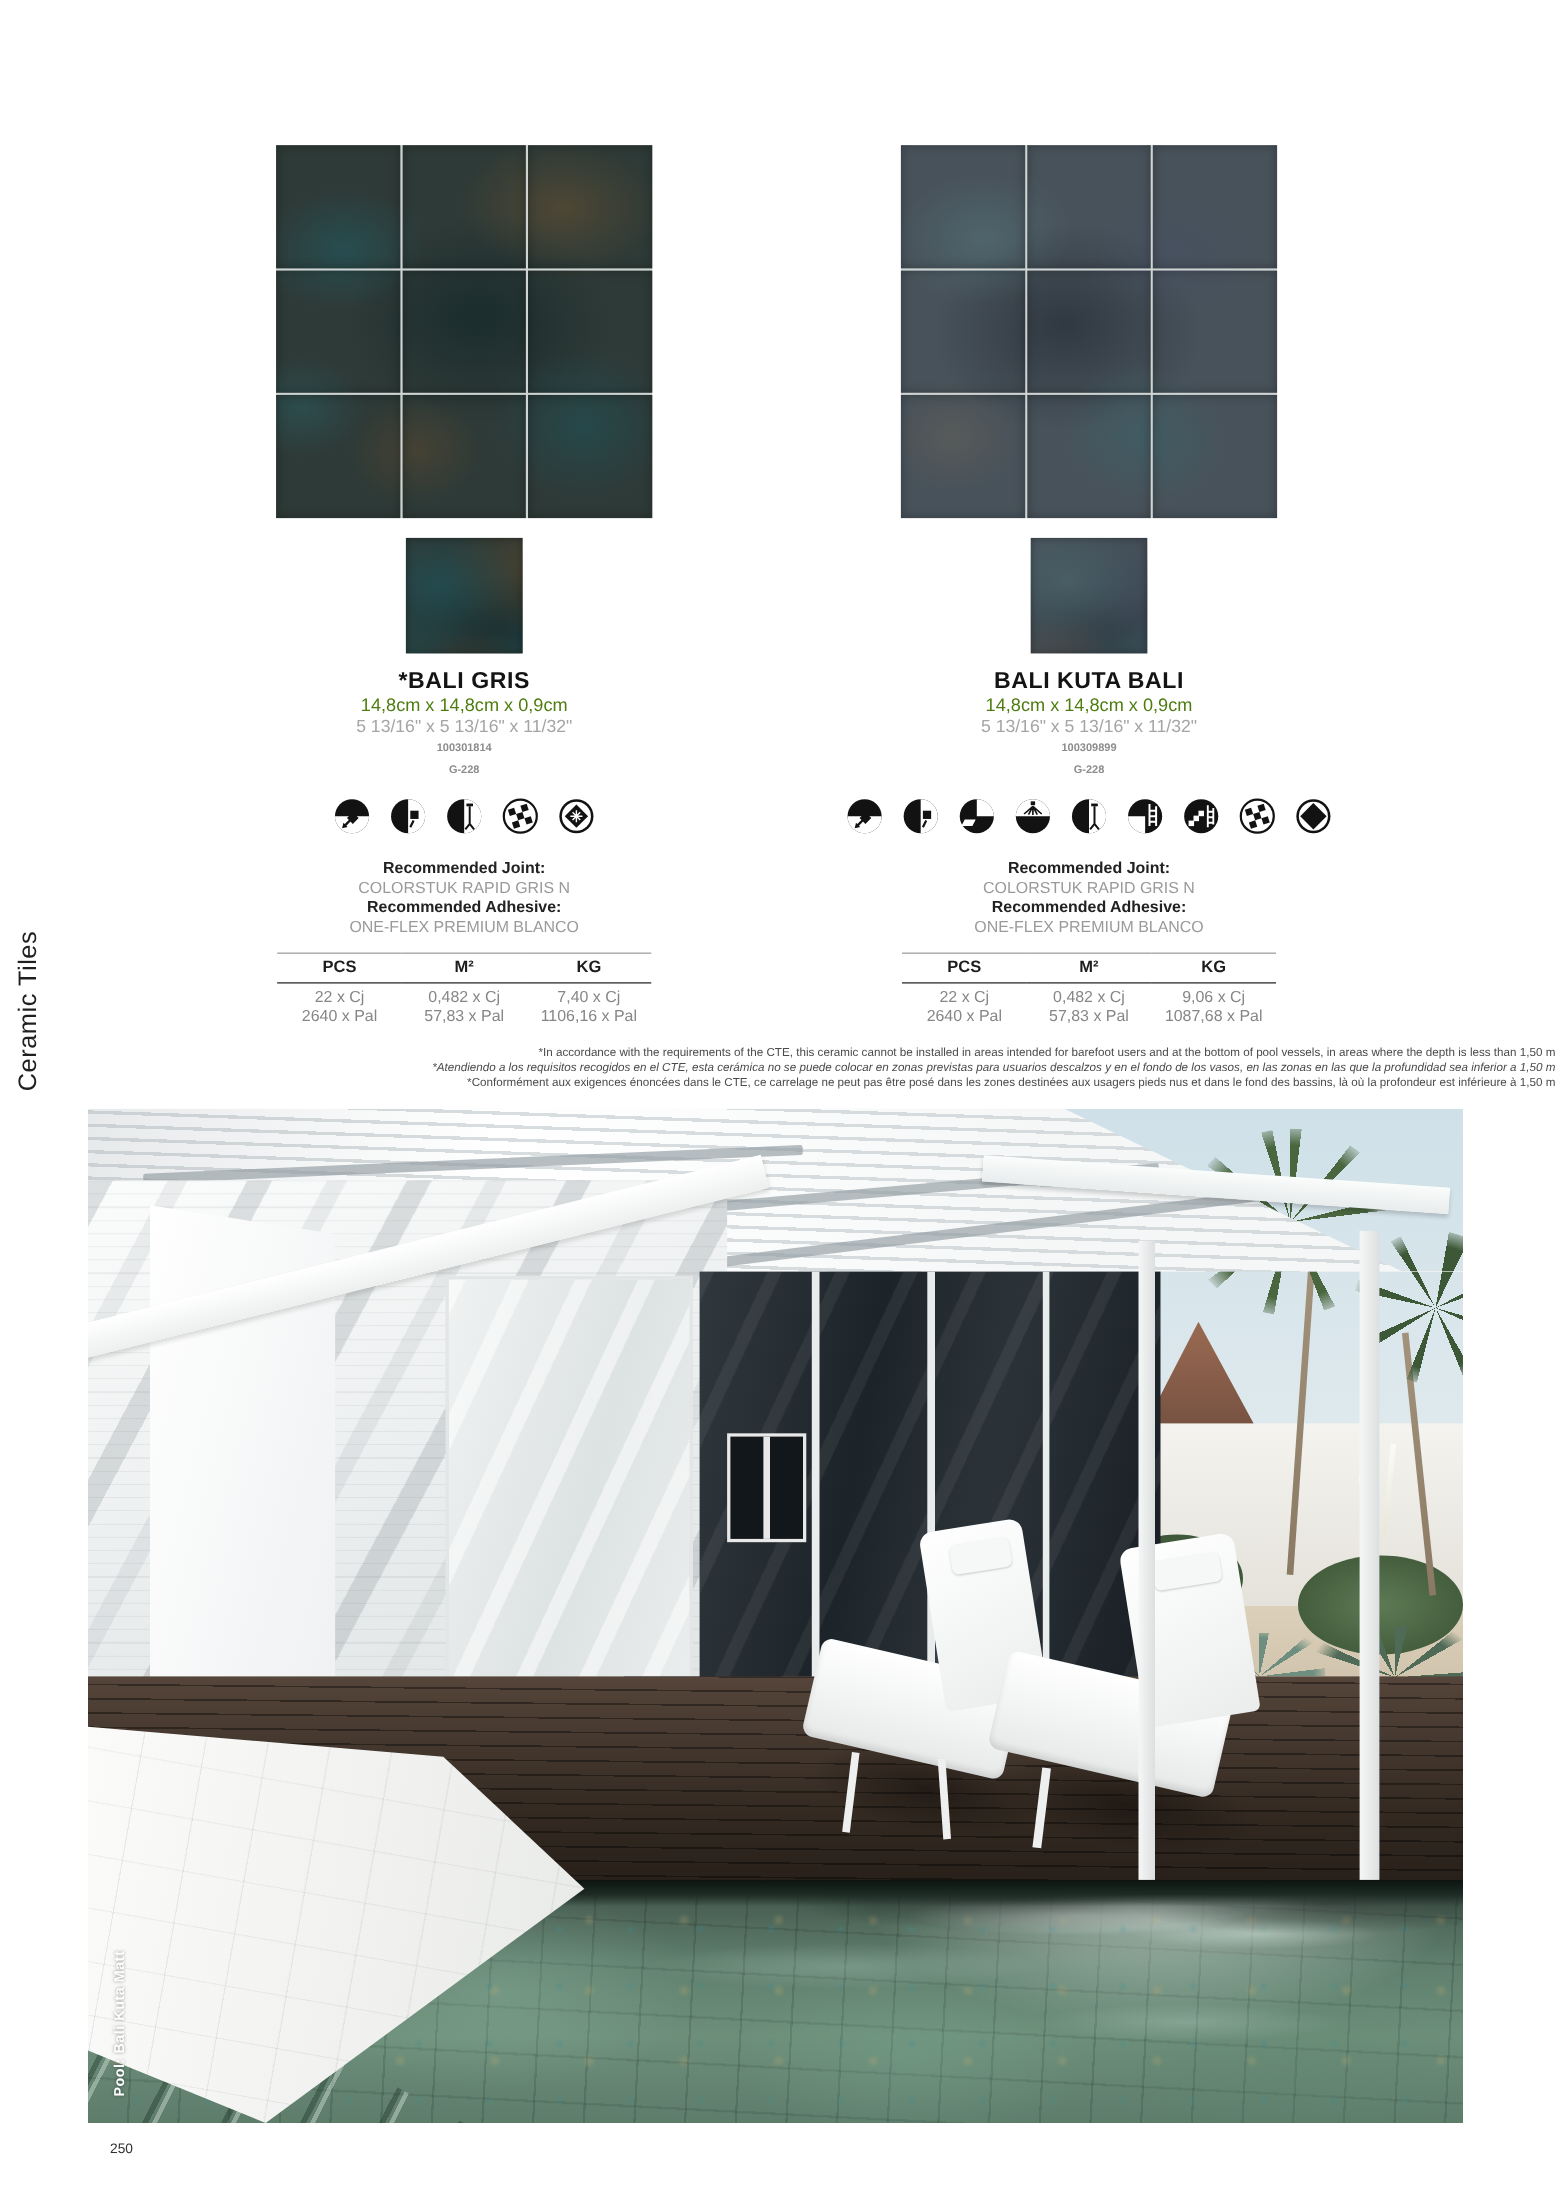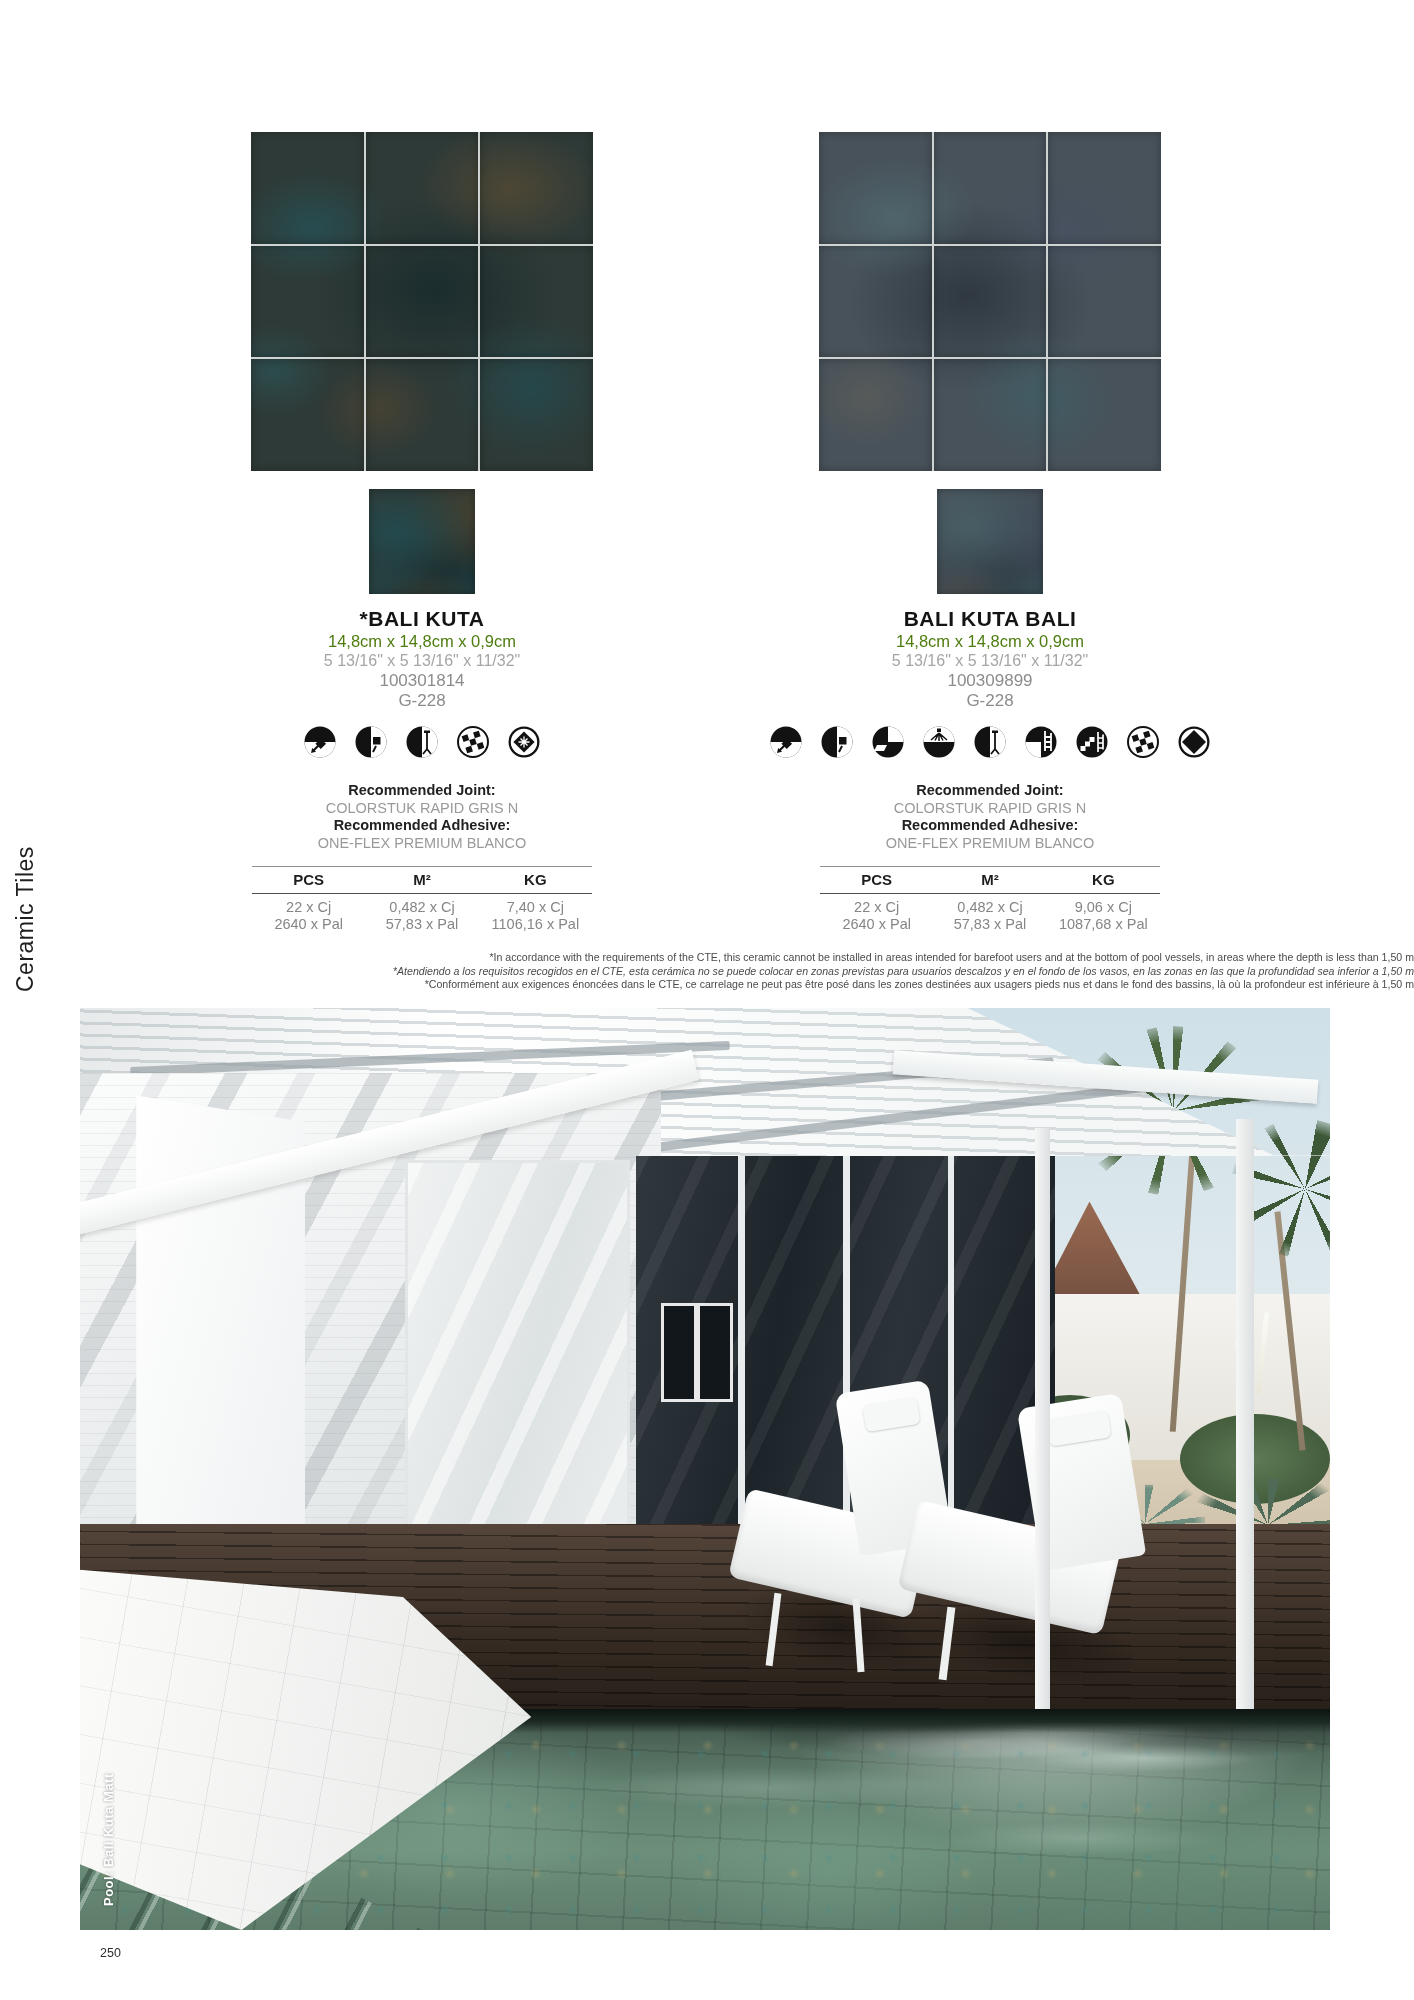--- a/index.html
+++ b/index.html
@@ -49,21 +49,21 @@
     radial-gradient(ellipse 100px 85px at 15% 78%, rgba(140,120,86,.22), transparent 60%),
     radial-gradient(ellipse 170px 130px at 45% 50%, rgba(24,32,40,.50), transparent 70%);}
 
   .tile-swatch{width:106px;height:105px;margin-top:18px;background-size:160px 158px;
     box-shadow:inset 0 0 8px rgba(0,0,0,.35);}
 
   .prod-name{margin:13px 0 0 0;font-size:21px;font-weight:bold;letter-spacing:.5px;color:#141414;
     line-height:24px;}
   .dim{font-size:16.5px;color:#4d7c0f;line-height:20px;}
   .dim-imperial{color:#a5a5a5;font-size:16px;}
-  .code{font-size:17px;color:#8c8c8c;line-height:20px;}
+  .code{font-size:10px;color:#8c8c8c;line-height:20px;font-weight:bold;}
 
   .icon-row{display:flex;gap:17px;justify-content:center;margin:14px -40px 0 -40px;}
   .badge{width:34px;height:34px;flex:0 0 auto;}
 
   .rec{margin-top:23px;text-align:center;}
   .rec-label{font-size:14.5px;font-weight:bold;color:#222;line-height:17.5px;}
   .rec-value{font-size:14.5px;color:#9a9a9a;line-height:17.5px;}
 
   table.spec{margin-top:14px;width:340px;border-collapse:collapse;}
   table.spec th{font-size:15px;font-weight:bold;color:#1d1d1d;
@@ -300,21 +300,21 @@
       <div class="cell tex-kuta"></div>
       <div class="cell tex-kuta"></div>
       <div class="cell tex-kuta"></div>
       <div class="cell tex-kuta"></div>
       <div class="cell tex-kuta"></div>
       <div class="cell tex-kuta"></div>
       <div class="cell tex-kuta"></div>
       <div class="cell tex-kuta"></div>
     </div>
     <div class="tile-swatch tex-kuta"></div>
-    <h2 class="prod-name">*BALI KUTA</h2>
+    <h2 class="prod-name">*BALI GRIS</h2>
     <div class="dim">14,8cm x 14,8cm x 0,9cm</div>
     <div class="dim dim-imperial">5 13/16" x 5 13/16" x 11/32"</div>
     <div class="code">100301814</div>
     <div class="code">G-228</div>
     <div class="icon-row">
         <svg class="badge" viewBox="0 0 34 34">
           <use href="#usage-floor"></use>
         </svg>
         <svg class="badge" viewBox="0 0 34 34">
           <use href="#usage-wall"></use>

